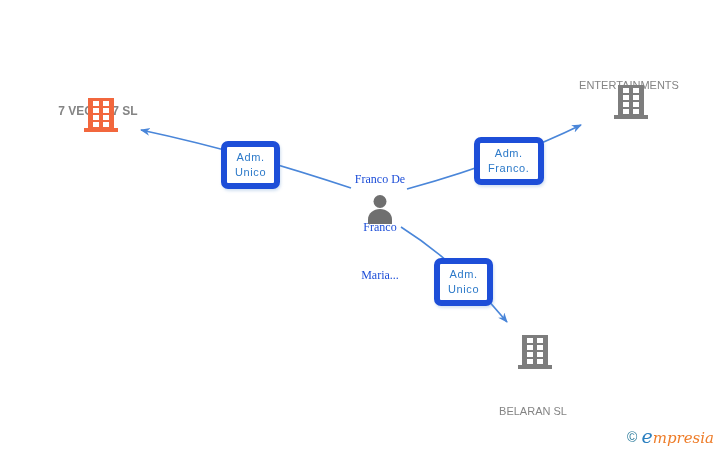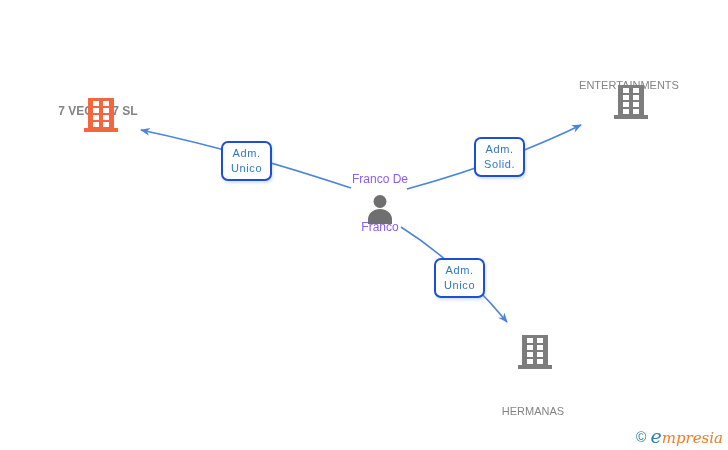--- a/index.html
+++ b/index.html
@@ -19,37 +19,37 @@
   .abs { position: absolute; }
   .node-label {
     color: #848484;
     text-align: center;
     white-space: pre;
     font-size: 11px;
     line-height: 15px;
     cursor: default;
   }
   .node-label.bold { font-weight: bold; font-size: 12px; line-height: 14px; }
-  .person-label { font-size: 12px; line-height: 16px; color: #8b5cf6; }
+  .person-label { font-size: 12px; line-height: 16px; color: #1d4ed8; font-family: Liberation Serif, serif; }
   .edge-label-box {
     position: absolute;
     background: #ffffff;
-    border: 2px solid #1d4ed8;
+    border: 6px solid #1d4ed8;
     border-radius: 7px;
     color: #2d7ac9;
     font-size: 11px;
     line-height: 15px;
     letter-spacing: 0.6px;
     text-align: center;
     padding: 3px 8px;
     box-shadow: 1px 2px 3px rgba(100,150,210,0.28);
   }
   .footer-logo {
     position: absolute;
-    right: 5px;
+    right: 14px;
     bottom: 3px;
     white-space: nowrap;
     cursor: pointer;
   }
   .footer-logo .copy {
     color: #2f7e9e;
     font-size: 14px;
     vertical-align: 1px;
     margin-right: 4px;
   }
@@ -126,42 +126,42 @@
         <rect x="9" y="10" width="6" height="5"></rect>
           <rect x="19" y="10" width="6" height="5"></rect>
         <rect x="9" y="17" width="6" height="5"></rect>
           <rect x="19" y="17" width="6" height="5"></rect>
         <rect x="9" y="24" width="6" height="5"></rect>
           <rect x="19" y="24" width="6" height="5"></rect>
       </g>
     </svg>
   </div>
   <div class="abs node-label" style="left:453px; top:374px; width:160px;">
-    <div>HERMANAS</div>
     <div>BELARAN SL</div>
   </div>
 
   <div class="abs node-label person-label" style="left:300px; top:139px; width:160px;">
     <div>Franco De</div>
     <div>Franco</div>
+    <div>Maria...</div>
   </div>
   <div class="abs" style="left:366px; top:194px; width:28px; height:30px;">
     <svg width="28" height="30" viewBox="0 0 28 30">
       <circle cx="14" cy="7.5" r="6.5" fill="#6f6f6f"></circle>
       <path d="M2,30 v-4.5 a12,10.5 0 0 1 24,0 V30 Z" fill="#6f6f6f"></path>
     </svg>
   </div>
 
   <div class="edge-label-box" style="left:221px; top:141px;">
     <div>Adm.</div>
     <div>Unico</div>
   </div>
   <div class="edge-label-box" style="left:474px; top:137px;">
     <div>Adm.</div>
-    <div>Solid.</div>
+    <div>Franco.</div>
   </div>
   <div class="edge-label-box" style="left:434px; top:258px;">
     <div>Adm.</div>
     <div>Unico</div>
   </div>
 
   <div class="footer-logo">
     <span class="copy">©</span><span class="brand"><span class="brand-e">e</span><span class="brand-rest">mpresia</span></span>
   </div>
 

